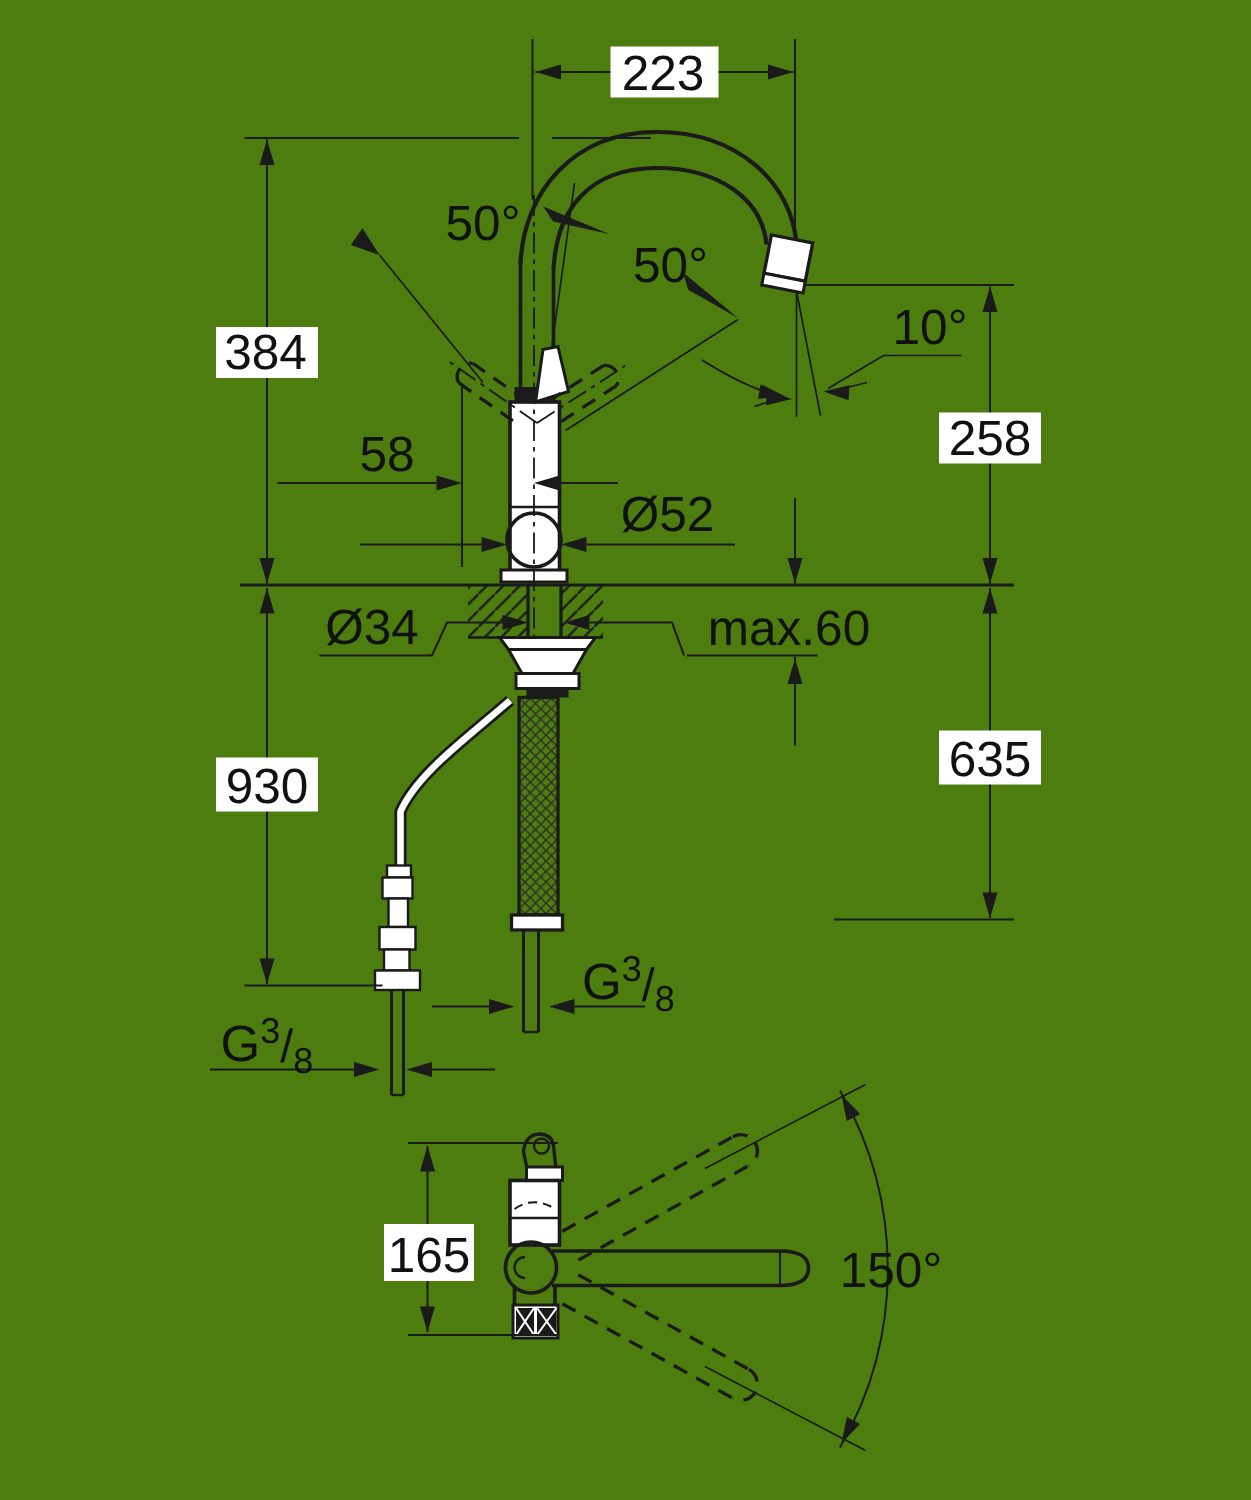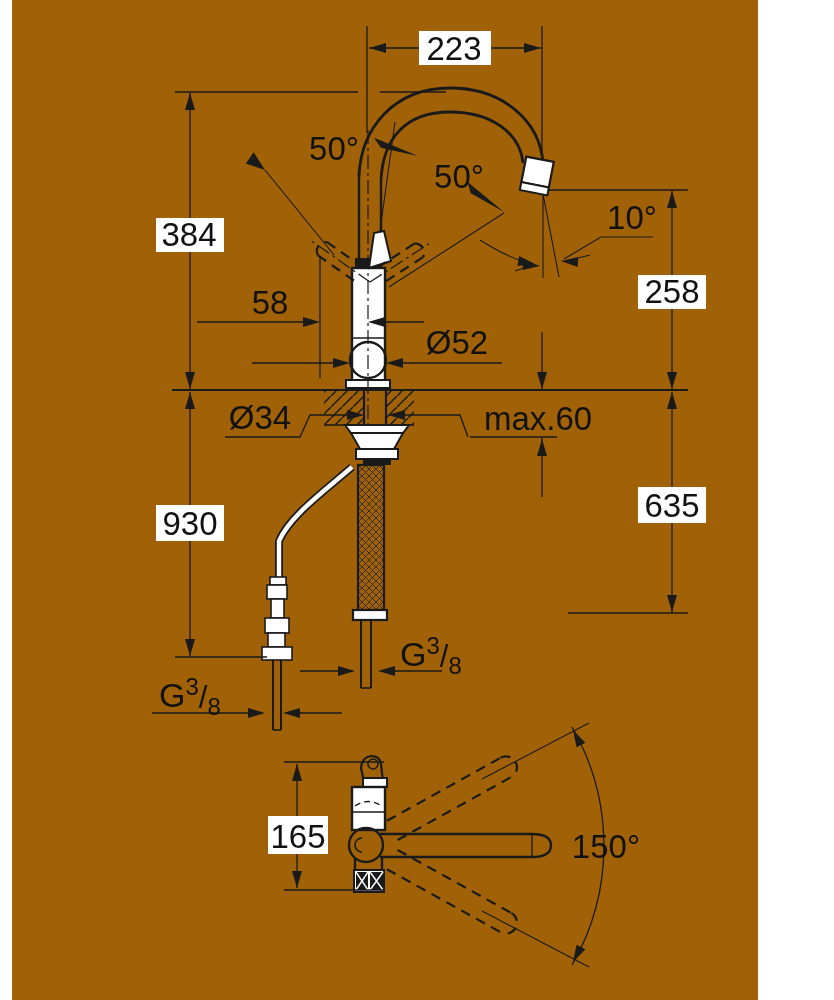--- a/index.html
+++ b/index.html
@@ -1,16 +1,16 @@
 <!DOCTYPE html>
 <html><head>
 <meta charset="utf-8">
 <style>
   html,body{margin:0;padding:0;background:#ffffff;}
-  .stage{width:746px;height:1000px;background:#a16207;position:relative;overflow:hidden;margin-left:12px;}
+  .stage{width:834px;height:1000px;background:#4d7c0f;position:relative;overflow:hidden;}
   svg{display:block;}
   .ln{stroke:#1a1a1a;fill:none;}
   .w28{stroke-width:2.8;} .w24{stroke-width:2.4;} .w22{stroke-width:2.2;} .w20{stroke-width:2;}
   .w16{stroke-width:1.6;} .w13{stroke-width:1.3;} .w11{stroke-width:1.1;}
   .cl{stroke:#1a1a1a;fill:none;stroke-width:1.2;stroke-dasharray:14 4 3 4;}
   .dash{stroke:#1a1a1a;fill:none;stroke-width:2.2;stroke-dasharray:10 7;}
   .dash14{stroke:#1a1a1a;fill:none;stroke-width:1.4;stroke-dasharray:6 4;}
   .ah{fill:#1a1a1a;stroke:none;}
   .whiteout{fill:#ffffff;stroke:none;}
   .dimtext{font-family:"Liberation Sans","DejaVu Sans",sans-serif;font-size:33px;fill:#111;}

